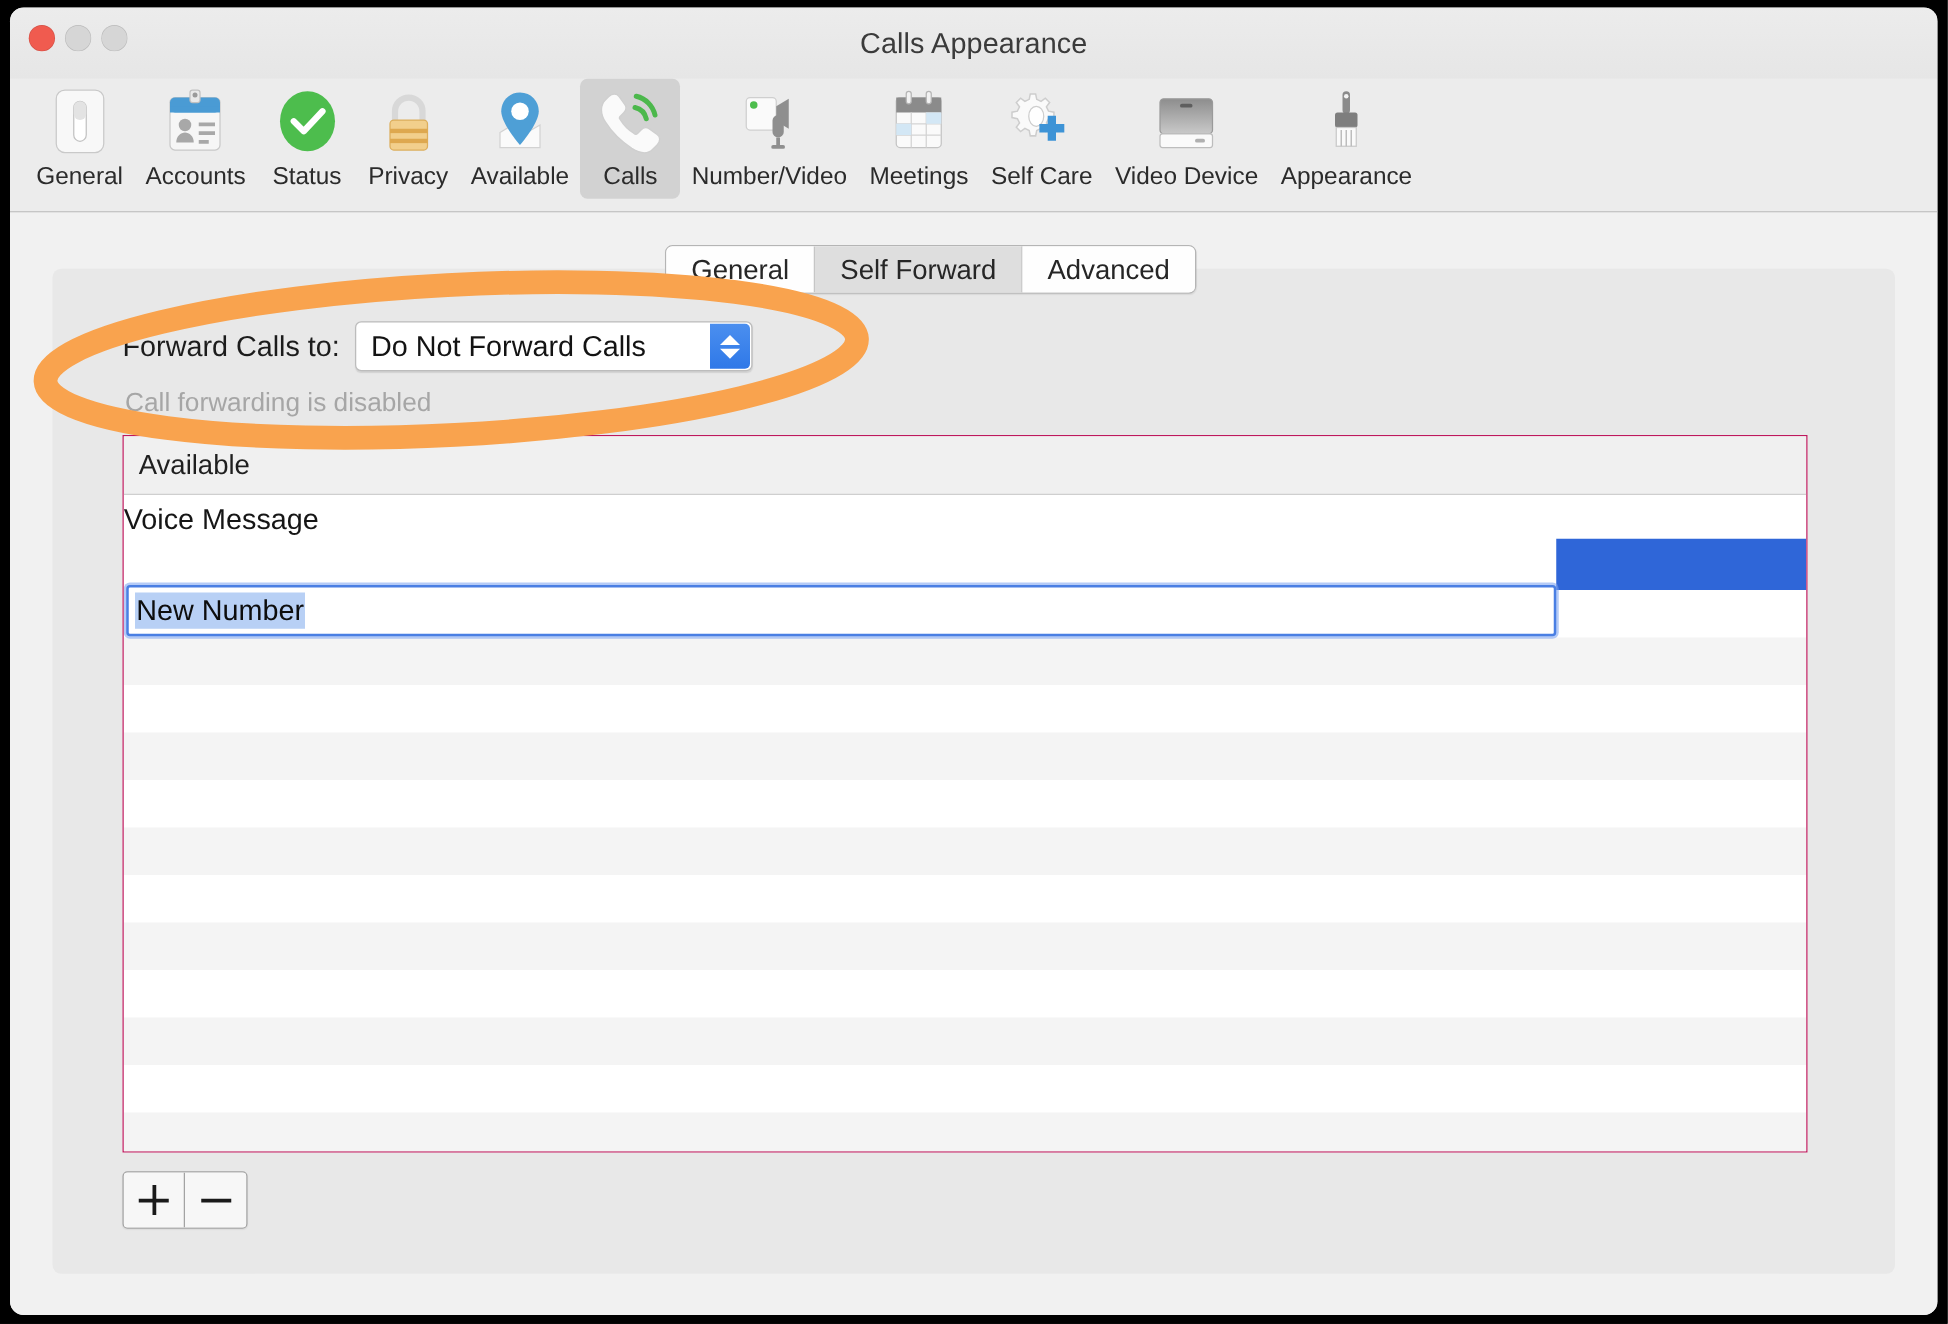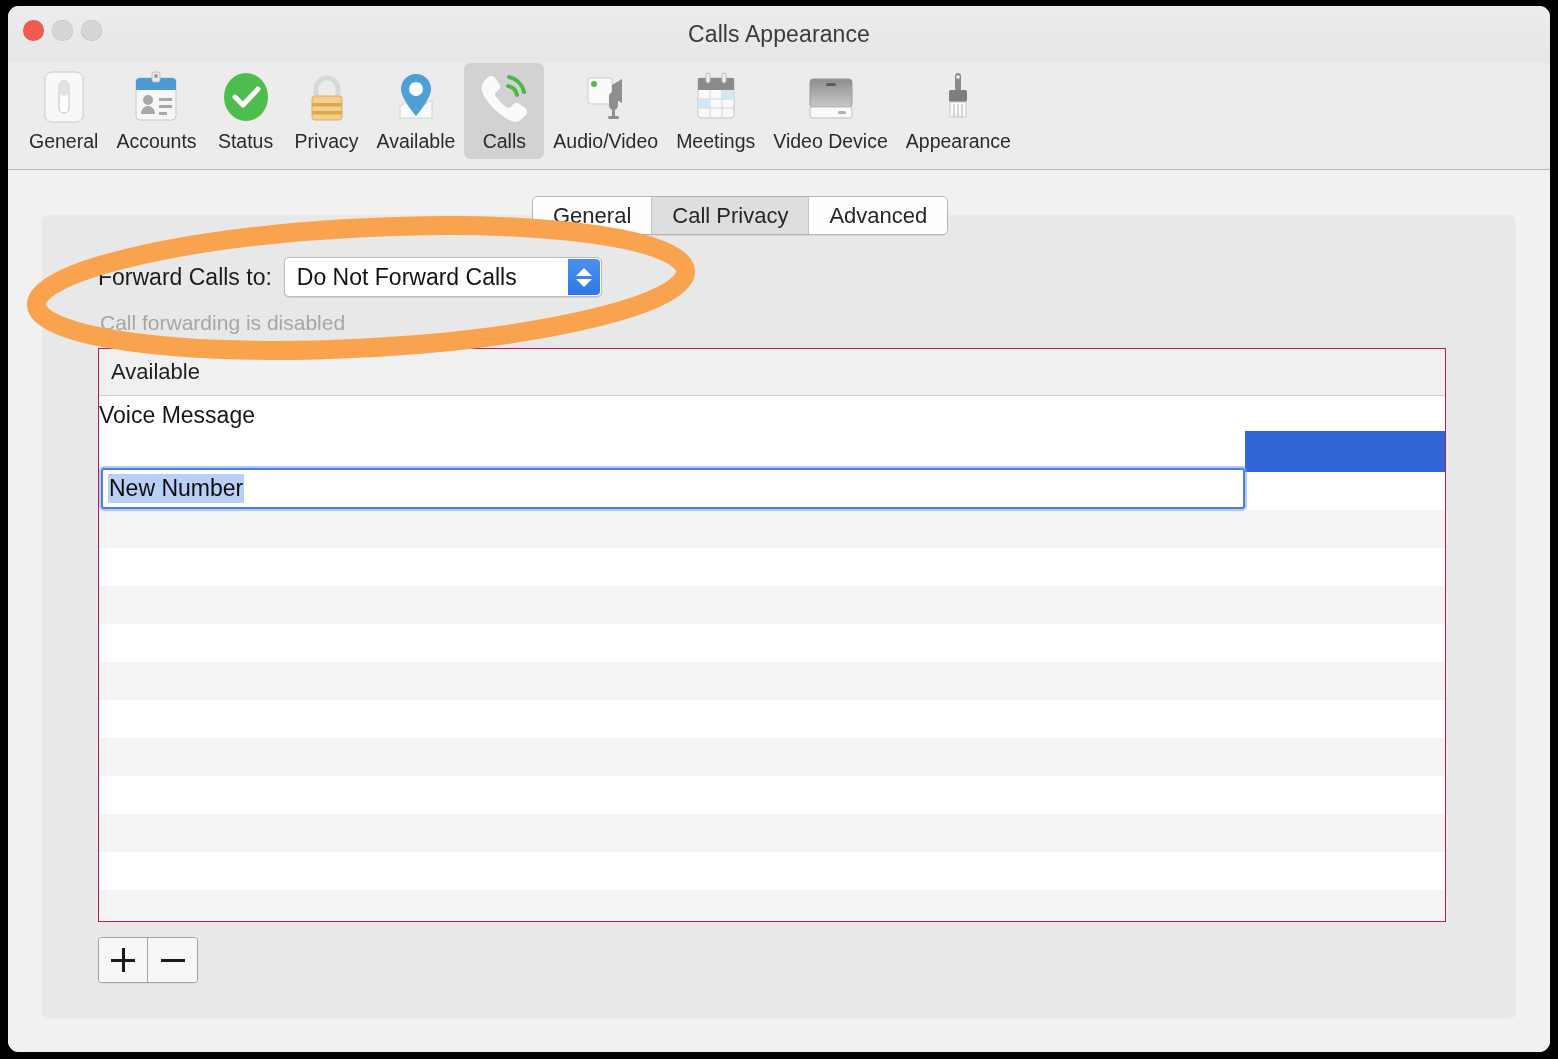--- a/index.html
+++ b/index.html
@@ -417,21 +417,21 @@
         <span class="tb-icon">
           <svg width="52" height="54" viewBox="0 0 52 54">
             <rect x="8" y="8" width="24" height="26" rx="3" fill="#fafafa" stroke="#cfcfcf"></rect>
             <path d="M32 15 L42 9 L42 33 L32 27 Z" fill="#8f8f8f"></path>
             <circle cx="14" cy="14" r="3" fill="#4dbd4d"></circle>
             <rect x="29" y="22" width="9" height="18" rx="4.5" fill="#8f8f8f"></rect>
             <rect x="32" y="40" width="3" height="7" fill="#8f8f8f"></rect>
             <rect x="28" y="46" width="11" height="3" rx="1.5" fill="#8f8f8f"></rect>
           </svg>
         </span>
-        <span class="tb-label">Audio/Video</span>
+        <span class="tb-label">Number/Video</span>
       </div>
 
       <div class="tb-item">
         <span class="tb-icon">
           <svg width="52" height="54" viewBox="0 0 52 54">
             <rect x="8" y="8" width="36" height="40" rx="3" fill="#fafafa" stroke="#c4c4c4"></rect>
             <rect x="8" y="8" width="36" height="12" fill="#8b8b8b"></rect>
             <rect x="16" y="3" width="4" height="10" rx="2" fill="#f2f2f2" stroke="#b5b5b5"></rect>
             <rect x="32" y="3" width="4" height="10" rx="2" fill="#f2f2f2" stroke="#b5b5b5"></rect>
             <g stroke="#d3d3d3" stroke-width="1">
@@ -440,20 +440,30 @@
               <line x1="20" y1="20" x2="20" y2="48"></line>
               <line x1="32" y1="20" x2="32" y2="48"></line>
             </g>
             <rect x="32" y="20" width="12" height="9" fill="#d3e7f5"></rect>
             <rect x="8" y="29" width="12" height="9" fill="#d3e7f5"></rect>
           </svg>
         </span>
         <span class="tb-label">Meetings</span>
       </div>
 
+      <div class="tb-item">
+        <span class="tb-icon">
+          <svg width="52" height="54" viewBox="0 0 52 54">
+            <path d="M23 4 l5 0 1 5 4 2 4-3 4 4 -3 4 2 4 5 1 0 5 -5 1 -2 4 3 4 -4 4 -4-3 -4 2 -1 5 -5 0 -1-5 -4-2 -4 3 -4-4 3-4 -2-4 -5-1 0-5 5-1 2-4 -3-4 4-4 4 3 4-2 Z" fill="#fafafa" stroke="#cdcdcd" stroke-width="1.4" transform="translate(-6,0) scale(0.86) translate(4,2)"></path>
+            <ellipse cx="22" cy="23" rx="6" ry="8" fill="#ffffff" stroke="#cdcdcd"></ellipse>
+            <path d="M37 28 h7 v7 h7 v7 h-7 v7 h-7 v-7 h-7 v-7 h7 z" fill="#3d93d6" transform="translate(-4,-4) scale(0.95)"></path>
+          </svg>
+        </span>
+        <span class="tb-label">Self Care</span>
+      </div>
 
       <div class="tb-item">
         <span class="tb-icon">
           <svg width="52" height="54" viewBox="0 0 52 54">
             <rect x="5" y="9" width="42" height="28" rx="3" fill="url(#vdg)" stroke="#9a9a9a"></rect>
             <defs>
               <linearGradient id="vdg" x1="0" y1="0" x2="0" y2="1">
                 <stop offset="0%" stop-color="#8d8d8d"></stop>
                 <stop offset="100%" stop-color="#c9c9c9"></stop>
               </linearGradient>
@@ -537,21 +547,21 @@
           </div>
           <div class="pm-btn">
             <span class="glyph-minus"></span>
           </div>
         </div>
 
       </div>
 
       <div class="tabs">
         <div class="tab">General</div>
-        <div class="tab active">Call Privacy</div>
+        <div class="tab active">Self Forward</div>
         <div class="tab">Advanced</div>
       </div>
 
     </div>
   </div>
 
   <svg class="annot" viewBox="0 0 686 148" width="686" height="148">
     <ellipse id="annot-ellipse" cx="343" cy="74" rx="325" ry="60" fill="none" stroke="#F9A34E" stroke-width="19" transform="rotate(-3 343 74)"></ellipse>
   </svg>
 </div>

